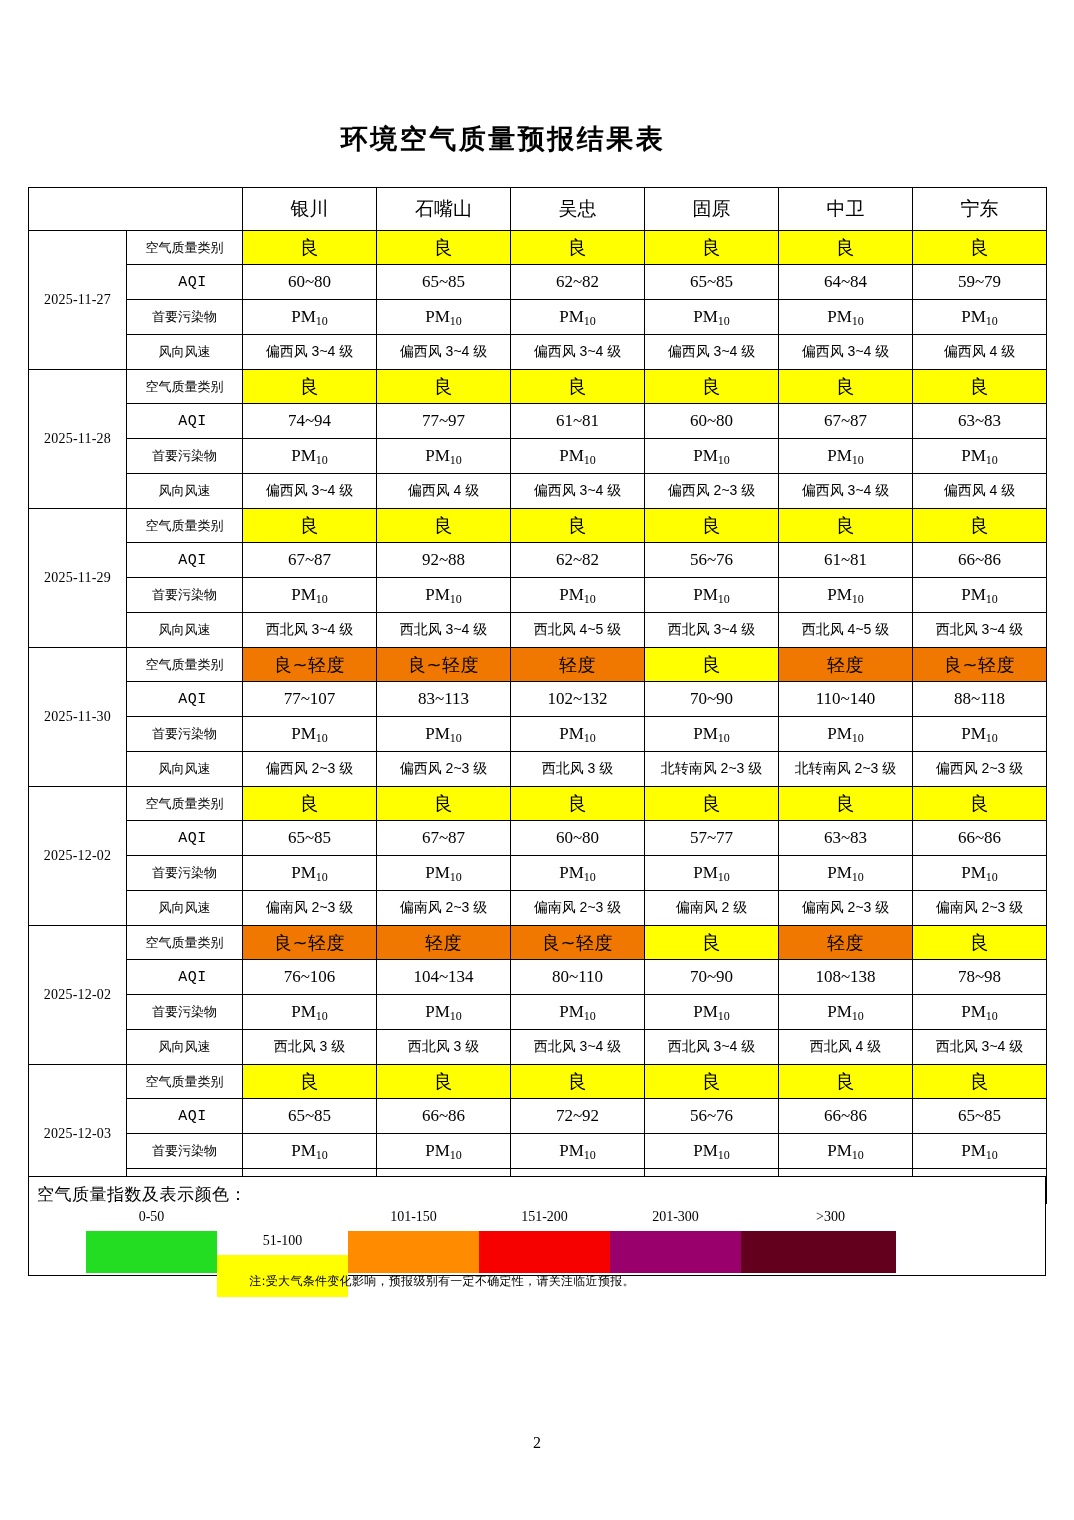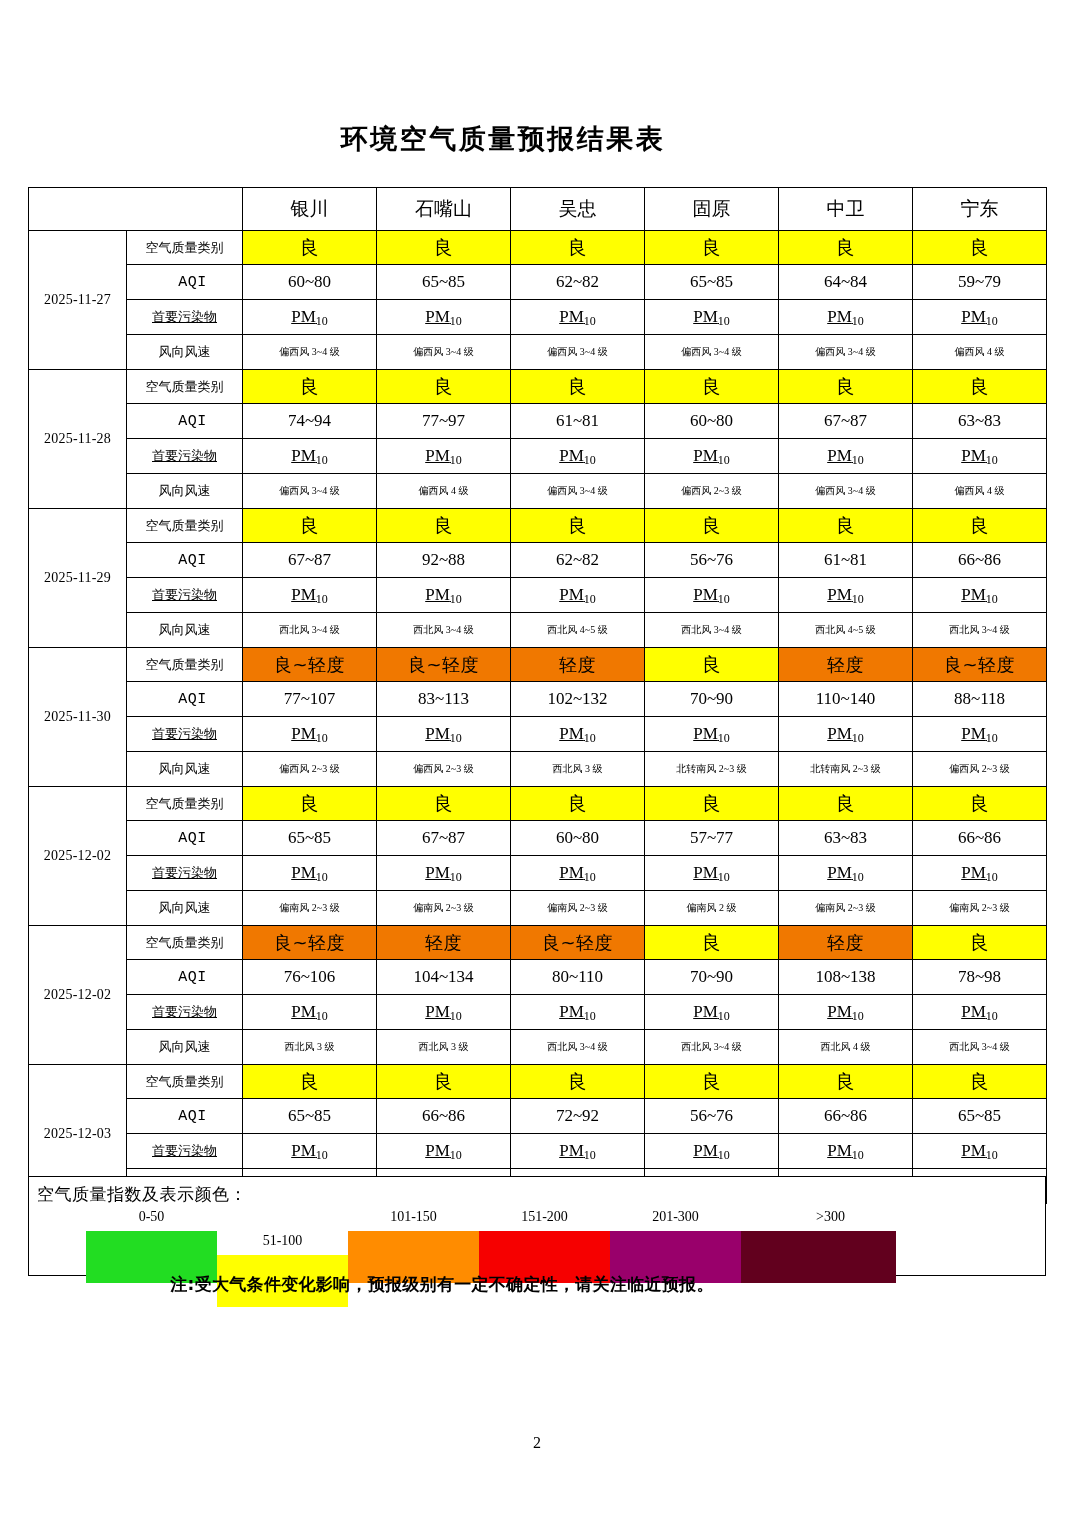--- a/index.html
+++ b/index.html
@@ -82,21 +82,21 @@
   }
   .row-label.aqi {
     font-family: Liberation Mono, monospace;
     font-size: 15px;
     letter-spacing: 0.5px;
     padding-left: 16px;
   }
 
   tr.r-cat td { height: 33px; }
   tr.r-aqi td { height: 34px; }
-  tr.r-pol td { height: 34px; text-decoration: underline; }
+  tr.r-pol td { height: 34px; }
   tr.r-wind td { height: 34px; }
 
   
   .cat-val {
     font-family: "DejaVu Sans", "Liberation Sans", sans-serif;
     font-size: 18px;
     font-weight: bold;
     letter-spacing: 0.5px;
   }
   .cat-val.single { font-size: 19px; }
@@ -114,22 +114,22 @@
   }
   .pol-val sub {
     font-size: 12px;
     vertical-align: baseline;
     position: relative;
     top: 3px;
   }
 
   
   .wind-val {
-    font-family: Liberation Serif, serif;
-    font-size: 10px;
+    font-family: Liberation Sans, sans-serif;
+    font-size: 14px;
     white-space: nowrap;
   }
 
   
   .fill-yellow { background: #FFFF00 !important; }
   .fill-orange { background: #F07800 !important; }
 
   
   .legend-box {
     position: absolute;
@@ -153,43 +153,43 @@
     position: absolute;
     left: 57px;
     top: 54px;
     width: 786px;
     height: 38px;
   }
   .legend-seg {
     position: absolute;
     top: 0;
     width: 131px;
-    height: 52px;
+    height: 42px;
   }
   .legend-seg-label {
     position: absolute;
     top: -22px;
     width: 131px;
     text-align: center;
     font-family: "Liberation Serif", "DejaVu Serif", serif;
     font-size: 14px;
     color: #000000;
     white-space: nowrap;
   }
 
   
   .footnote {
     position: absolute;
     left: 0;
     top: 1273px;
     width: 884px;
     text-align: center;
     font-family: "DejaVu Sans", "Liberation Sans", sans-serif;
-    font-size: 17px;
-    font-weight: bold;
+    font-size: 12px;
+    font-weight: normal;
     letter-spacing: 0.3px;
     white-space: nowrap;
   }
 
   
   .page-number {
     position: absolute;
     left: 0;
     top: 1434px;
     width: 1074px;

